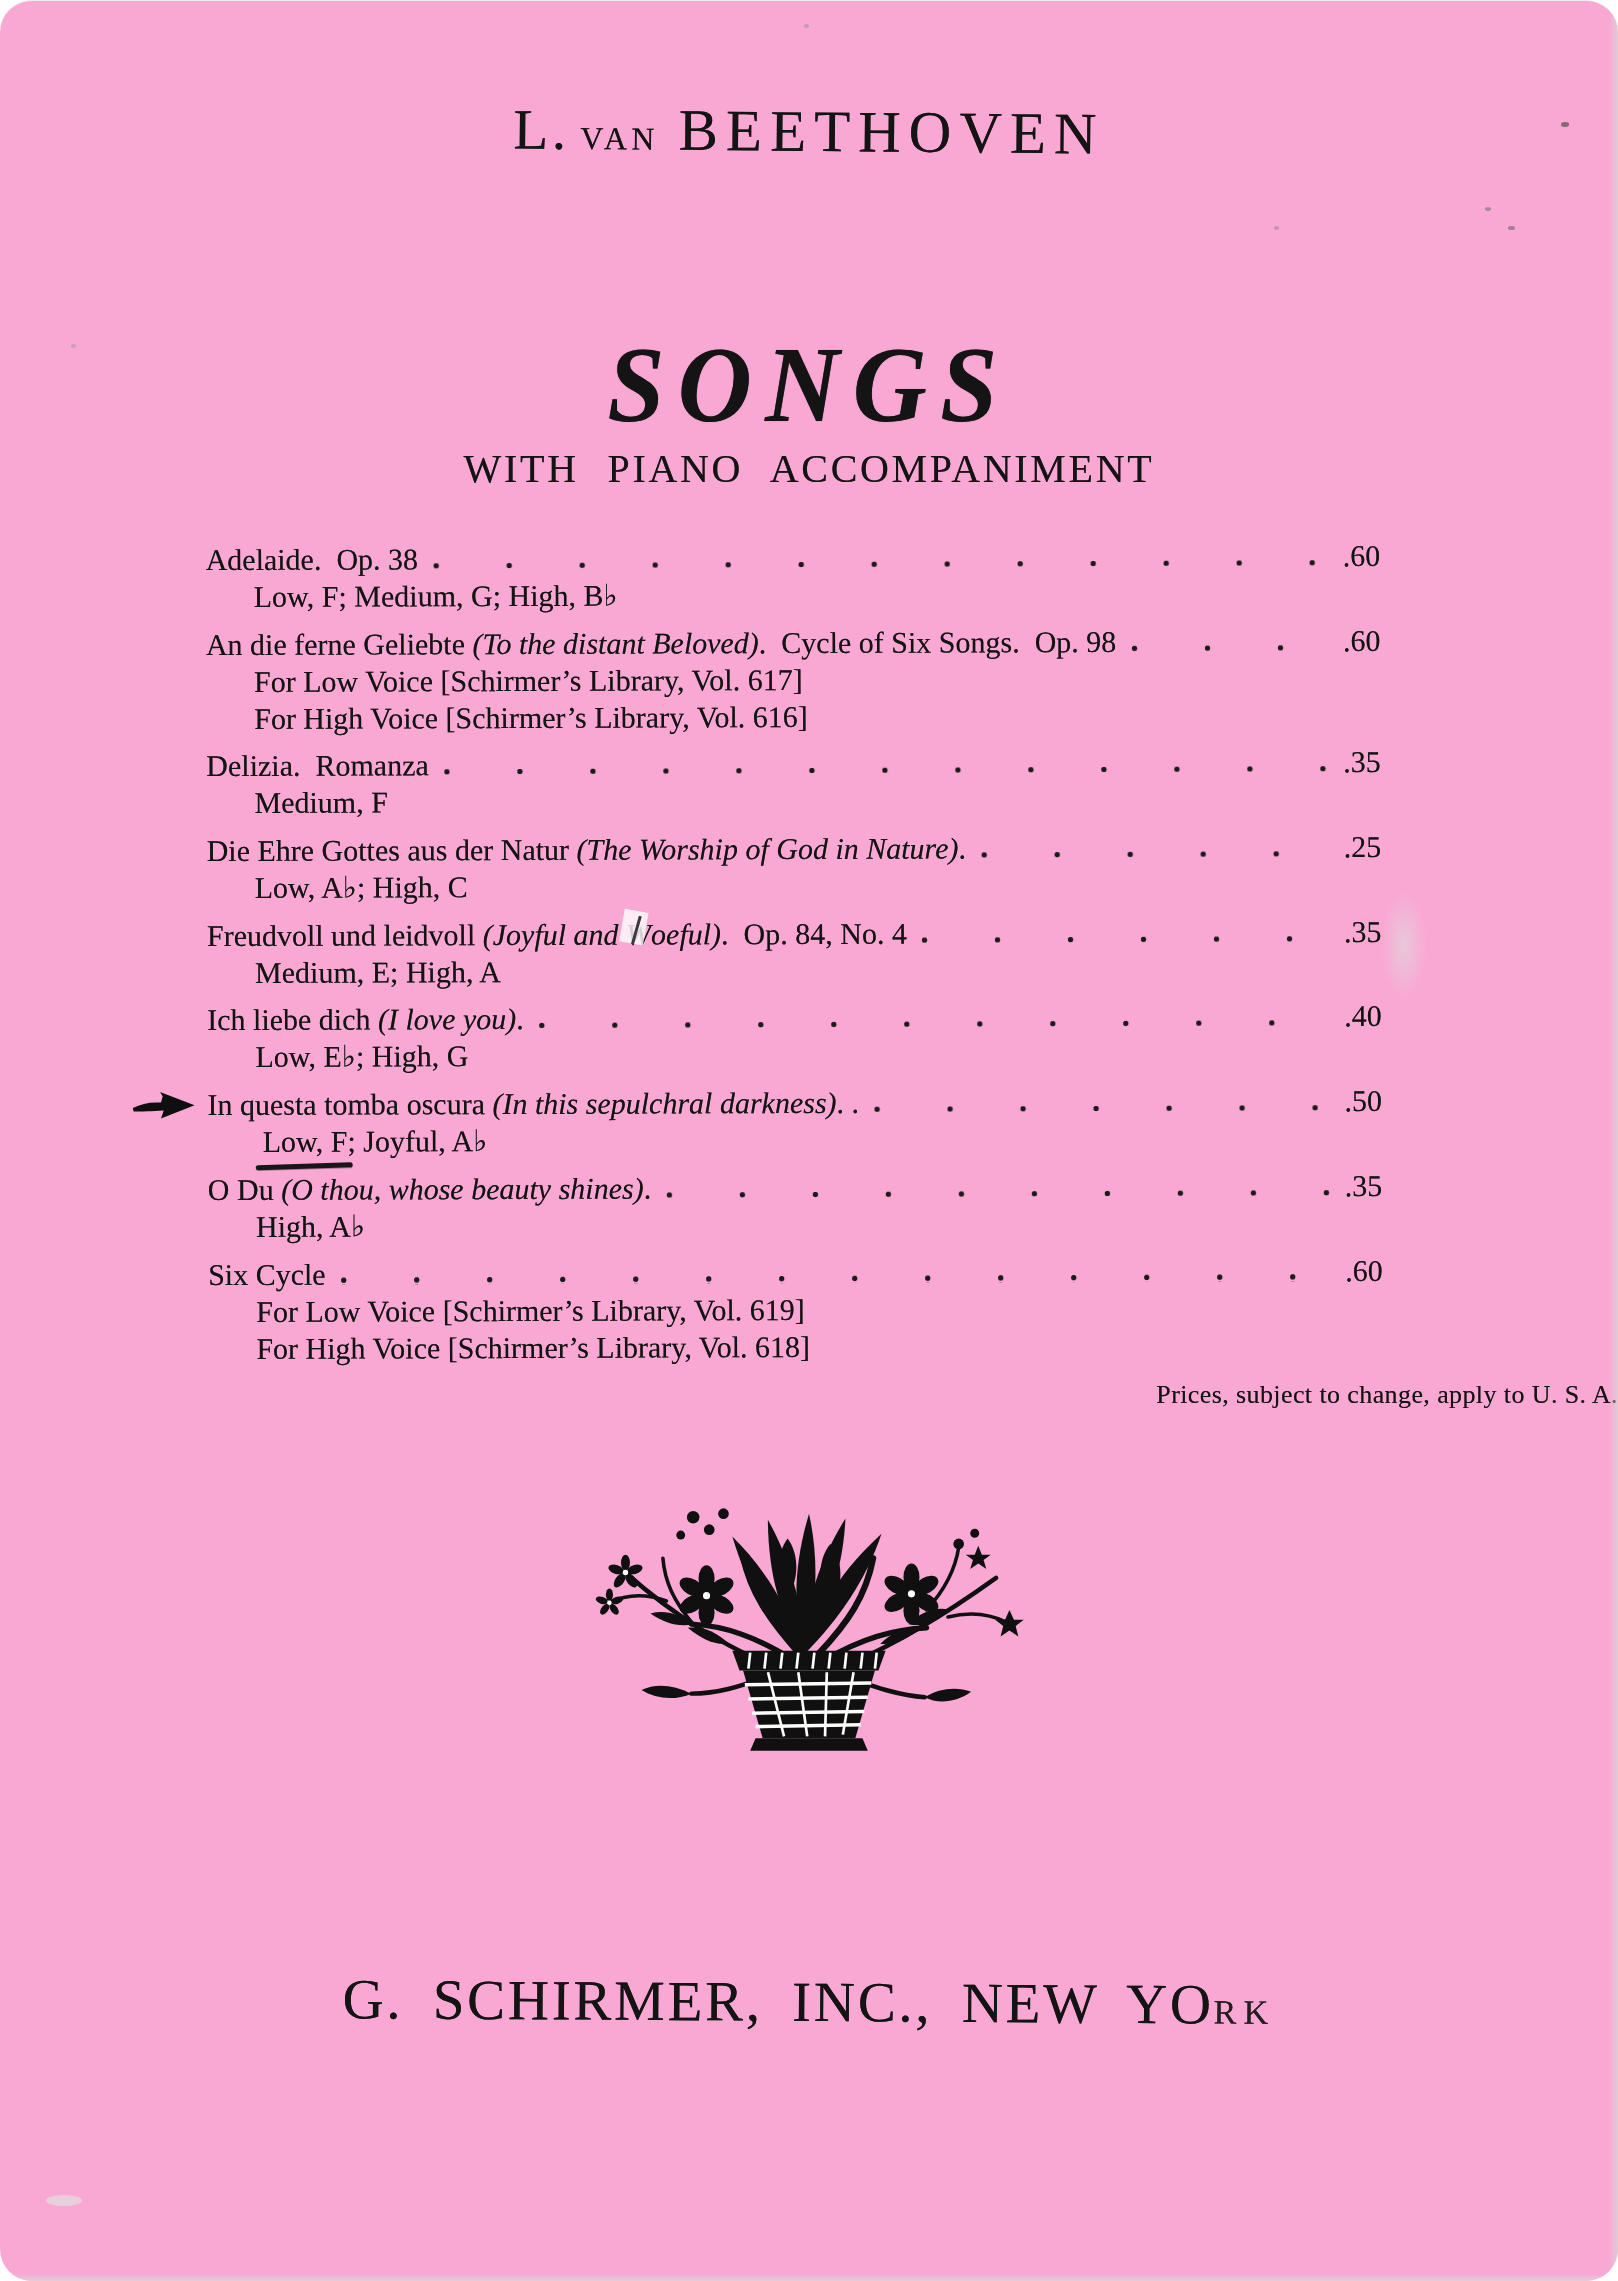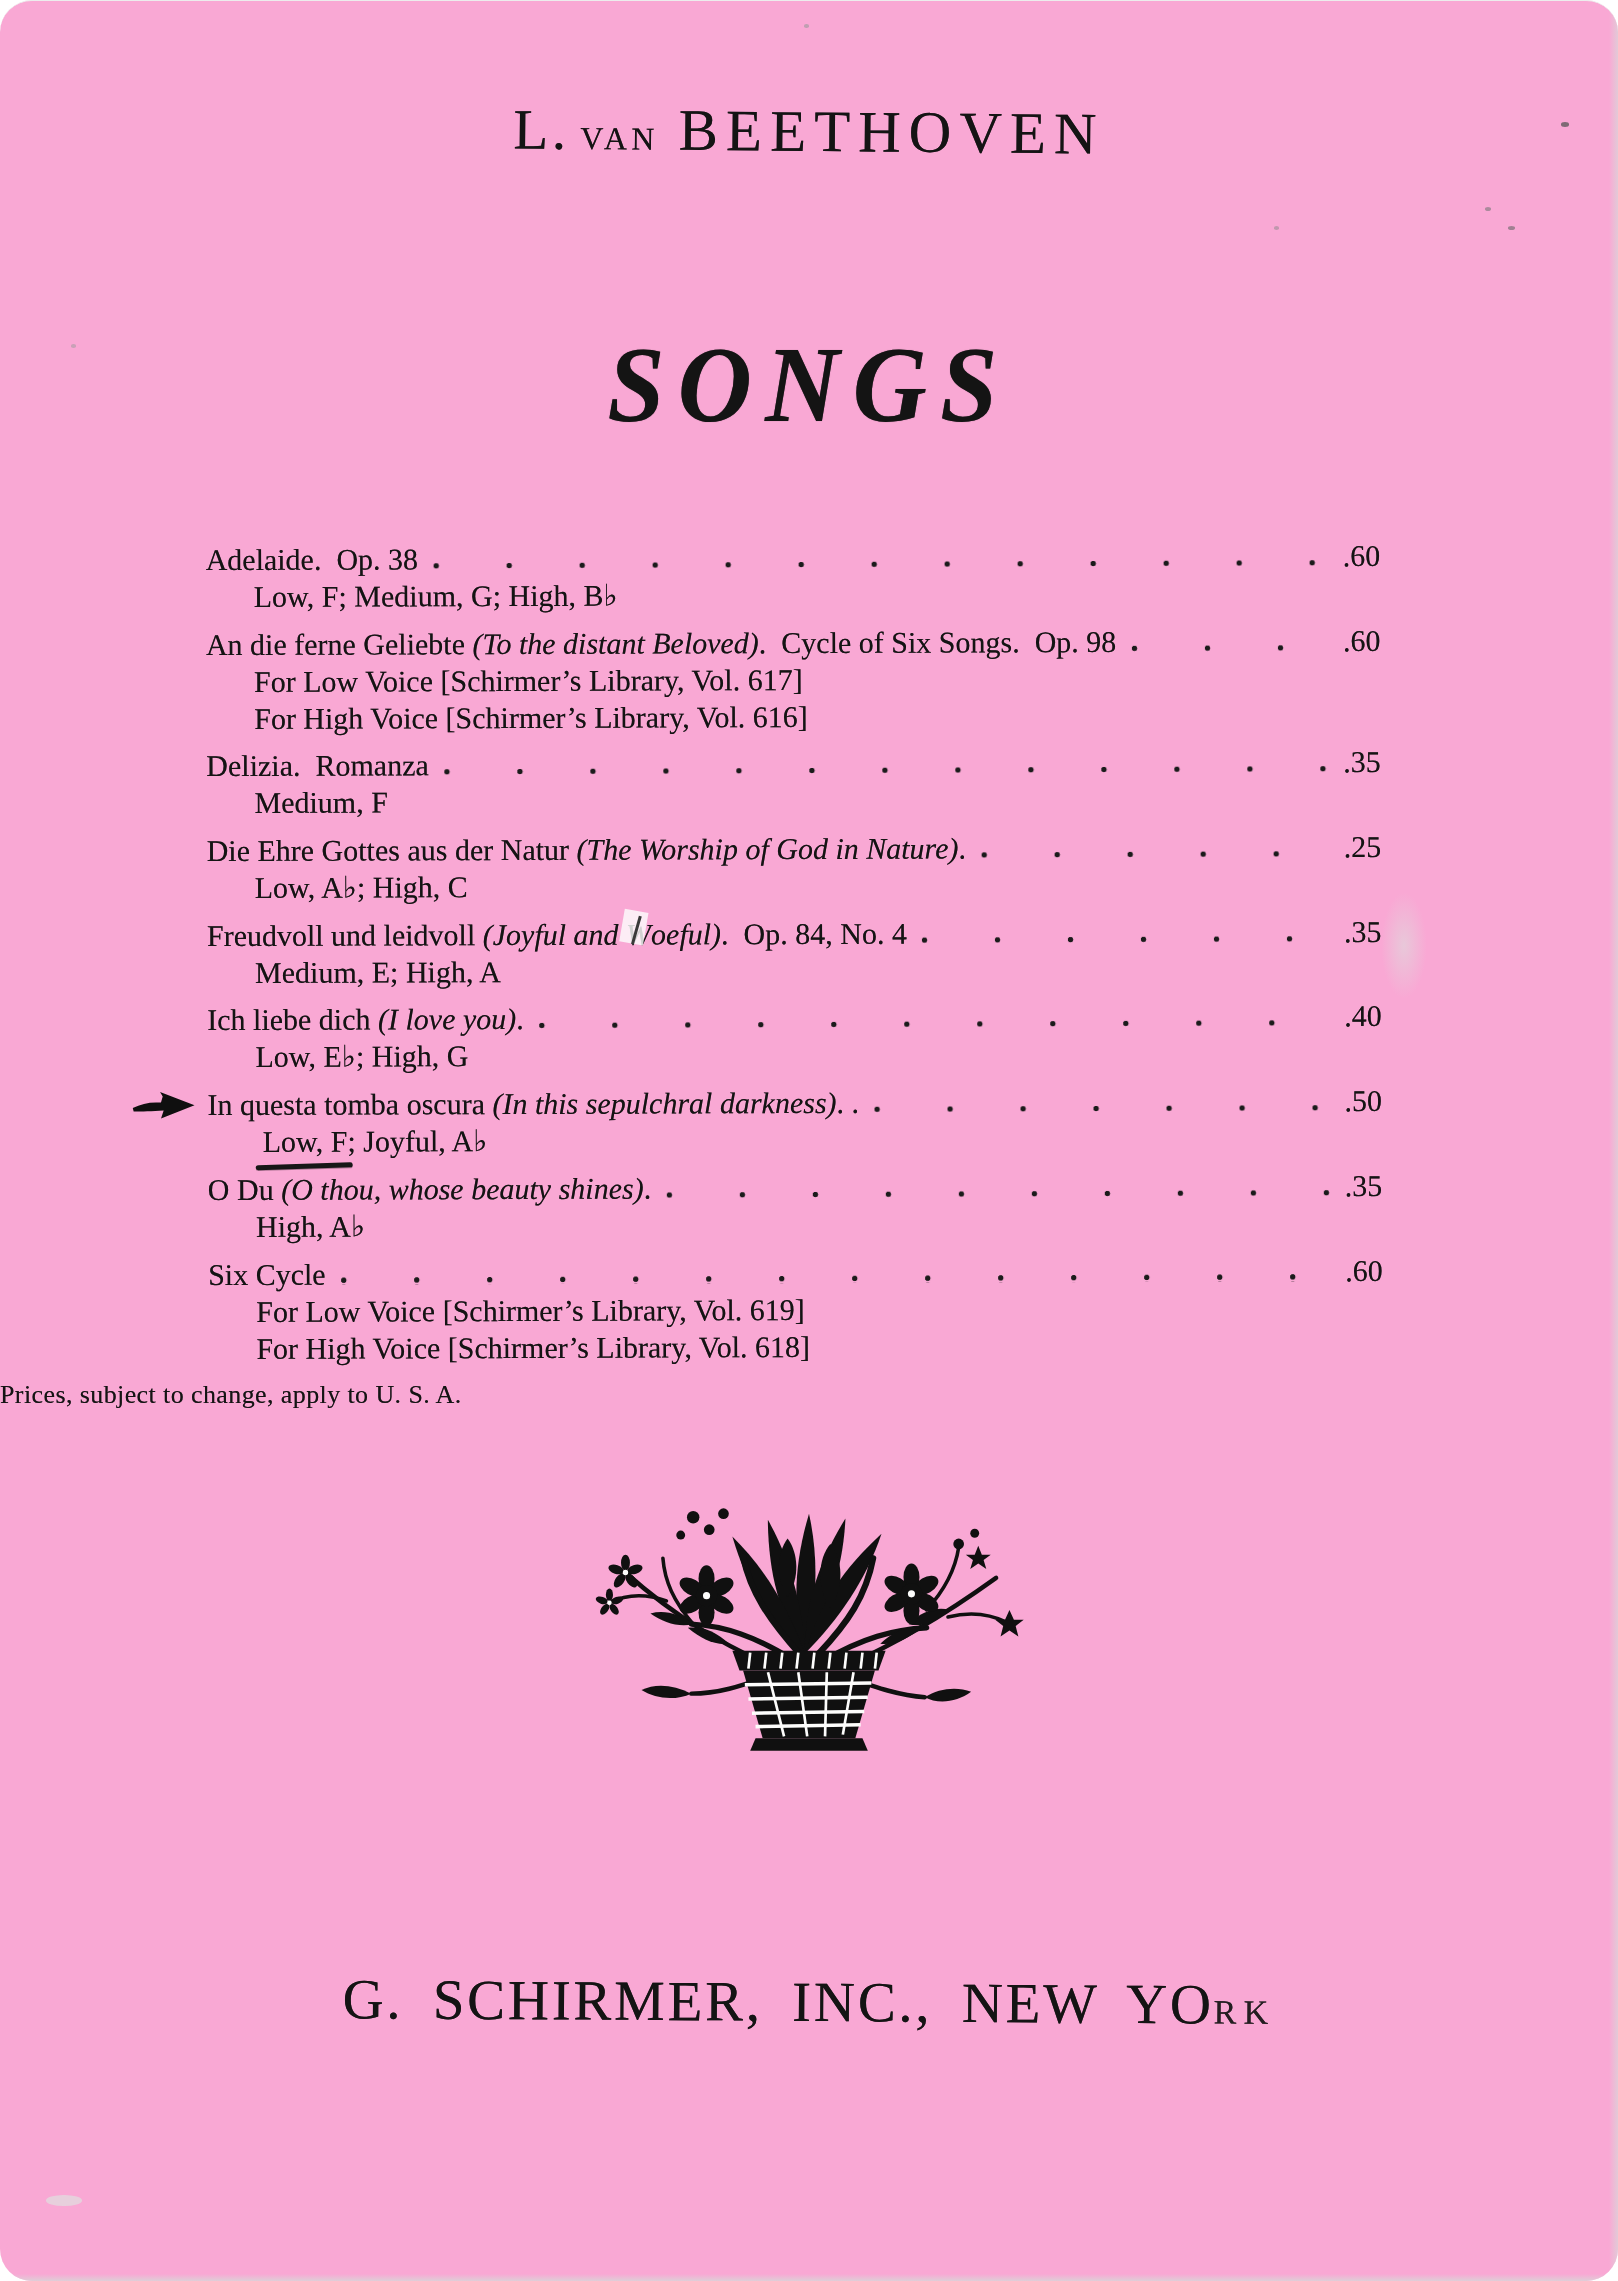--- a/index.html
+++ b/index.html
@@ -29,40 +29,41 @@
 
   .arrow-mark{position:absolute;left:-77px;top:3.6px;width:68px;height:30px;}
 
   .hand-underline{position:relative;margin-left:7px;}
   .hand-underline::after{content:"";position:absolute;left:-7.1px;right:-5.3px;bottom:-10.7px;height:5.3px;background:#171717;transform:rotate(-1.6deg);border-radius:2.7px;box-shadow:0 0.9px 0 rgba(0,0,0,.3);}
 
   .damaged{position:relative;display:inline-block;}
   .damaged::after{content:"";position:absolute;left:-18%;top:-12%;width:95%;height:88%;background:#fdfdfc;opacity:.82;transform:rotate(10deg);}
   .damaged::before{content:"";position:absolute;left:34%;top:2%;width:2.7px;height:78%;background:#3a3a3a;transform:rotate(16deg);z-index:1;}
 
-  .price-note{position:absolute;top:1379px;left:0;width:100%;text-align:left;font-size:26px;letter-spacing:0.4px;text-shadow:0 0 0.4px rgba(0,0,0,.5);}
+  .price-note{position:absolute;top:1379px;left:0;width:100%;text-align:right;font-size:26px;letter-spacing:0.4px;text-shadow:0 0 0.4px rgba(0,0,0,.5);}
 
   .vignette{position:absolute;top:1461px;left:50%;transform:translateX(-50%);width:499px;height:294px;margin:0;}
   .vignette svg{width:100%;height:100%;}
 
   .publisher{position:absolute;top:1968px;left:0;width:100%;text-align:center;font-size:57px;letter-spacing:2.7px;word-spacing:12.5px;transform:rotate(0.35deg);white-space:nowrap;text-shadow:0 0 0.6px rgba(0,0,0,.7);}
   .publisher .degraded{font-size:.6em;letter-spacing:7.1px;opacity:.93;}
 
   .speck{position:absolute;border-radius:50%;}
 </style>
 </head>
 <body>
 
 <div class="page">
 
   <header class="composer">
     <span class="initial">L.</span><span class="particle">van</span><span class="surname">BEETHOVEN</span>
   </header>
 
   <div class="songs-title">SONGS</div>
+  <div class="subtitle">WITH PIANO ACCOMPANIMENT</div>
 
   <main class="catalog">
       <div class="entry">
         <div class="main-line">
           <span class="title-text"><span>Adelaide. Op. 38</span></span>
           <span class="leader"></span>
           <span class="price">.60</span>
         </div>
         <div class="sub-line"><span>Low, F; Medium, G; High, B♭</span></div>
       </div>

